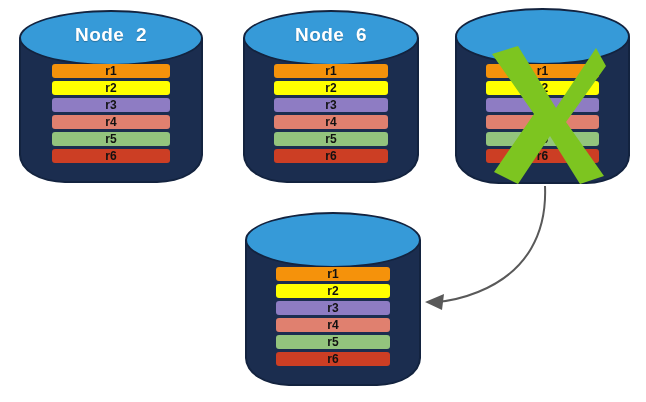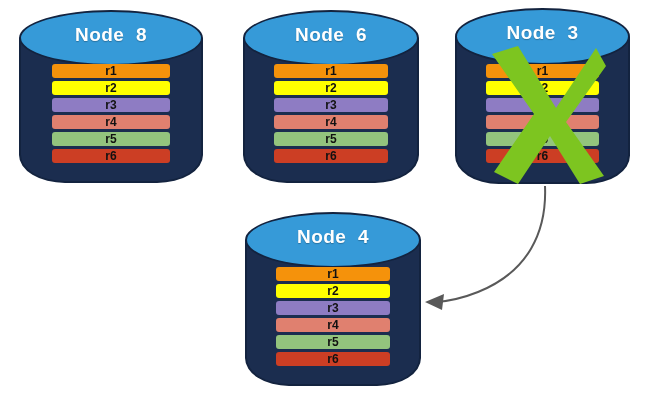--- a/index.html
+++ b/index.html
@@ -69,21 +69,21 @@
 </style>
 </head>
 <body>
 
 <div id="stage">
 
   <div class="node" style="left:19px;top:10px;width:184px;height:175px;">
     <div class="cyl-bottom" style="top:117px;height:56px;"></div>
     <div class="cyl-body" style="top:28px;height:117px;border-top:none;border-bottom:none;"></div>
     <div class="cyl-top" style="top:0px;height:56px;"></div>
-    <div class="node-label" style="top:14px;font-size:19px;">Node  8</div>
+    <div class="node-label" style="top:14px;font-size:19px;">Node  2</div>
     <div class="rows" style="left:33px;width:118px;top:54px;gap:3px;">
       <div class="row" style="background:#f5920b;height:14px;font-size:12px;">r1</div>
       <div class="row" style="background:#ffff00;height:14px;font-size:12px;">r2</div>
       <div class="row" style="background:#8e7cc3;height:14px;font-size:12px;">r3</div>
       <div class="row" style="background:#e0806f;height:14px;font-size:12px;">r4</div>
       <div class="row" style="background:#93c47d;height:14px;font-size:12px;">r5</div>
       <div class="row" style="background:#cc3e24;height:14px;font-size:12px;">r6</div>
     </div>
   </div>
 
@@ -99,42 +99,40 @@
       <div class="row" style="background:#e0806f;height:14px;font-size:12px;">r4</div>
       <div class="row" style="background:#93c47d;height:14px;font-size:12px;">r5</div>
       <div class="row" style="background:#cc3e24;height:14px;font-size:12px;">r6</div>
     </div>
   </div>
 
   <div class="node" style="left:455px;top:8px;width:175px;height:178px;">
     <div class="cyl-bottom" style="top:119px;height:57px;"></div>
     <div class="cyl-body" style="top:29px;height:119px;border-top:none;border-bottom:none;"></div>
     <div class="cyl-top" style="top:0px;height:57px;"></div>
-    <div class="node-label" style="top:14px;font-size:19px;">Node  3</div>
     <div class="rows" style="left:31px;width:113px;top:56px;gap:3px;">
       <div class="row" style="background:#f5920b;height:14px;font-size:12px;">r1</div>
       <div class="row" style="background:#ffff00;height:14px;font-size:12px;">r2</div>
       <div class="row" style="background:#8e7cc3;height:14px;font-size:12px;">r3</div>
       <div class="row" style="background:#e0806f;height:14px;font-size:12px;">r4</div>
       <div class="row" style="background:#93c47d;height:14px;font-size:12px;">r5</div>
       <div class="row" style="background:#cc3e24;height:14px;font-size:12px;">r6</div>
     </div>
   </div>
 
   <svg class="cross" style="left:488px;top:44px;width:120px;height:142px;" viewBox="0 0 120 142" xmlns="http://www.w3.org/2000/svg">
     <g fill="#7dc520">
       <polygon points="4,10 30,2 68,64 108,4 118,22 78,78 116,132 92,140 62,92 30,140 6,128 46,70"></polygon>
     </g>
   </svg>
 
   <div class="node" style="left:245px;top:212px;width:176px;height:176px;">
     <div class="cyl-bottom" style="top:118px;height:56px;"></div>
     <div class="cyl-body" style="top:28px;height:118px;border-top:none;border-bottom:none;"></div>
     <div class="cyl-top" style="top:0px;height:56px;"></div>
-    <div class="node-label" style="top:14px;font-size:19px;">Node  4</div>
     <div class="rows" style="left:31px;width:114px;top:55px;gap:3px;">
       <div class="row" style="background:#f5920b;height:14px;font-size:12px;">r1</div>
       <div class="row" style="background:#ffff00;height:14px;font-size:12px;">r2</div>
       <div class="row" style="background:#8e7cc3;height:14px;font-size:12px;">r3</div>
       <div class="row" style="background:#e0806f;height:14px;font-size:12px;">r4</div>
       <div class="row" style="background:#93c47d;height:14px;font-size:12px;">r5</div>
       <div class="row" style="background:#cc3e24;height:14px;font-size:12px;">r6</div>
     </div>
   </div>
 

